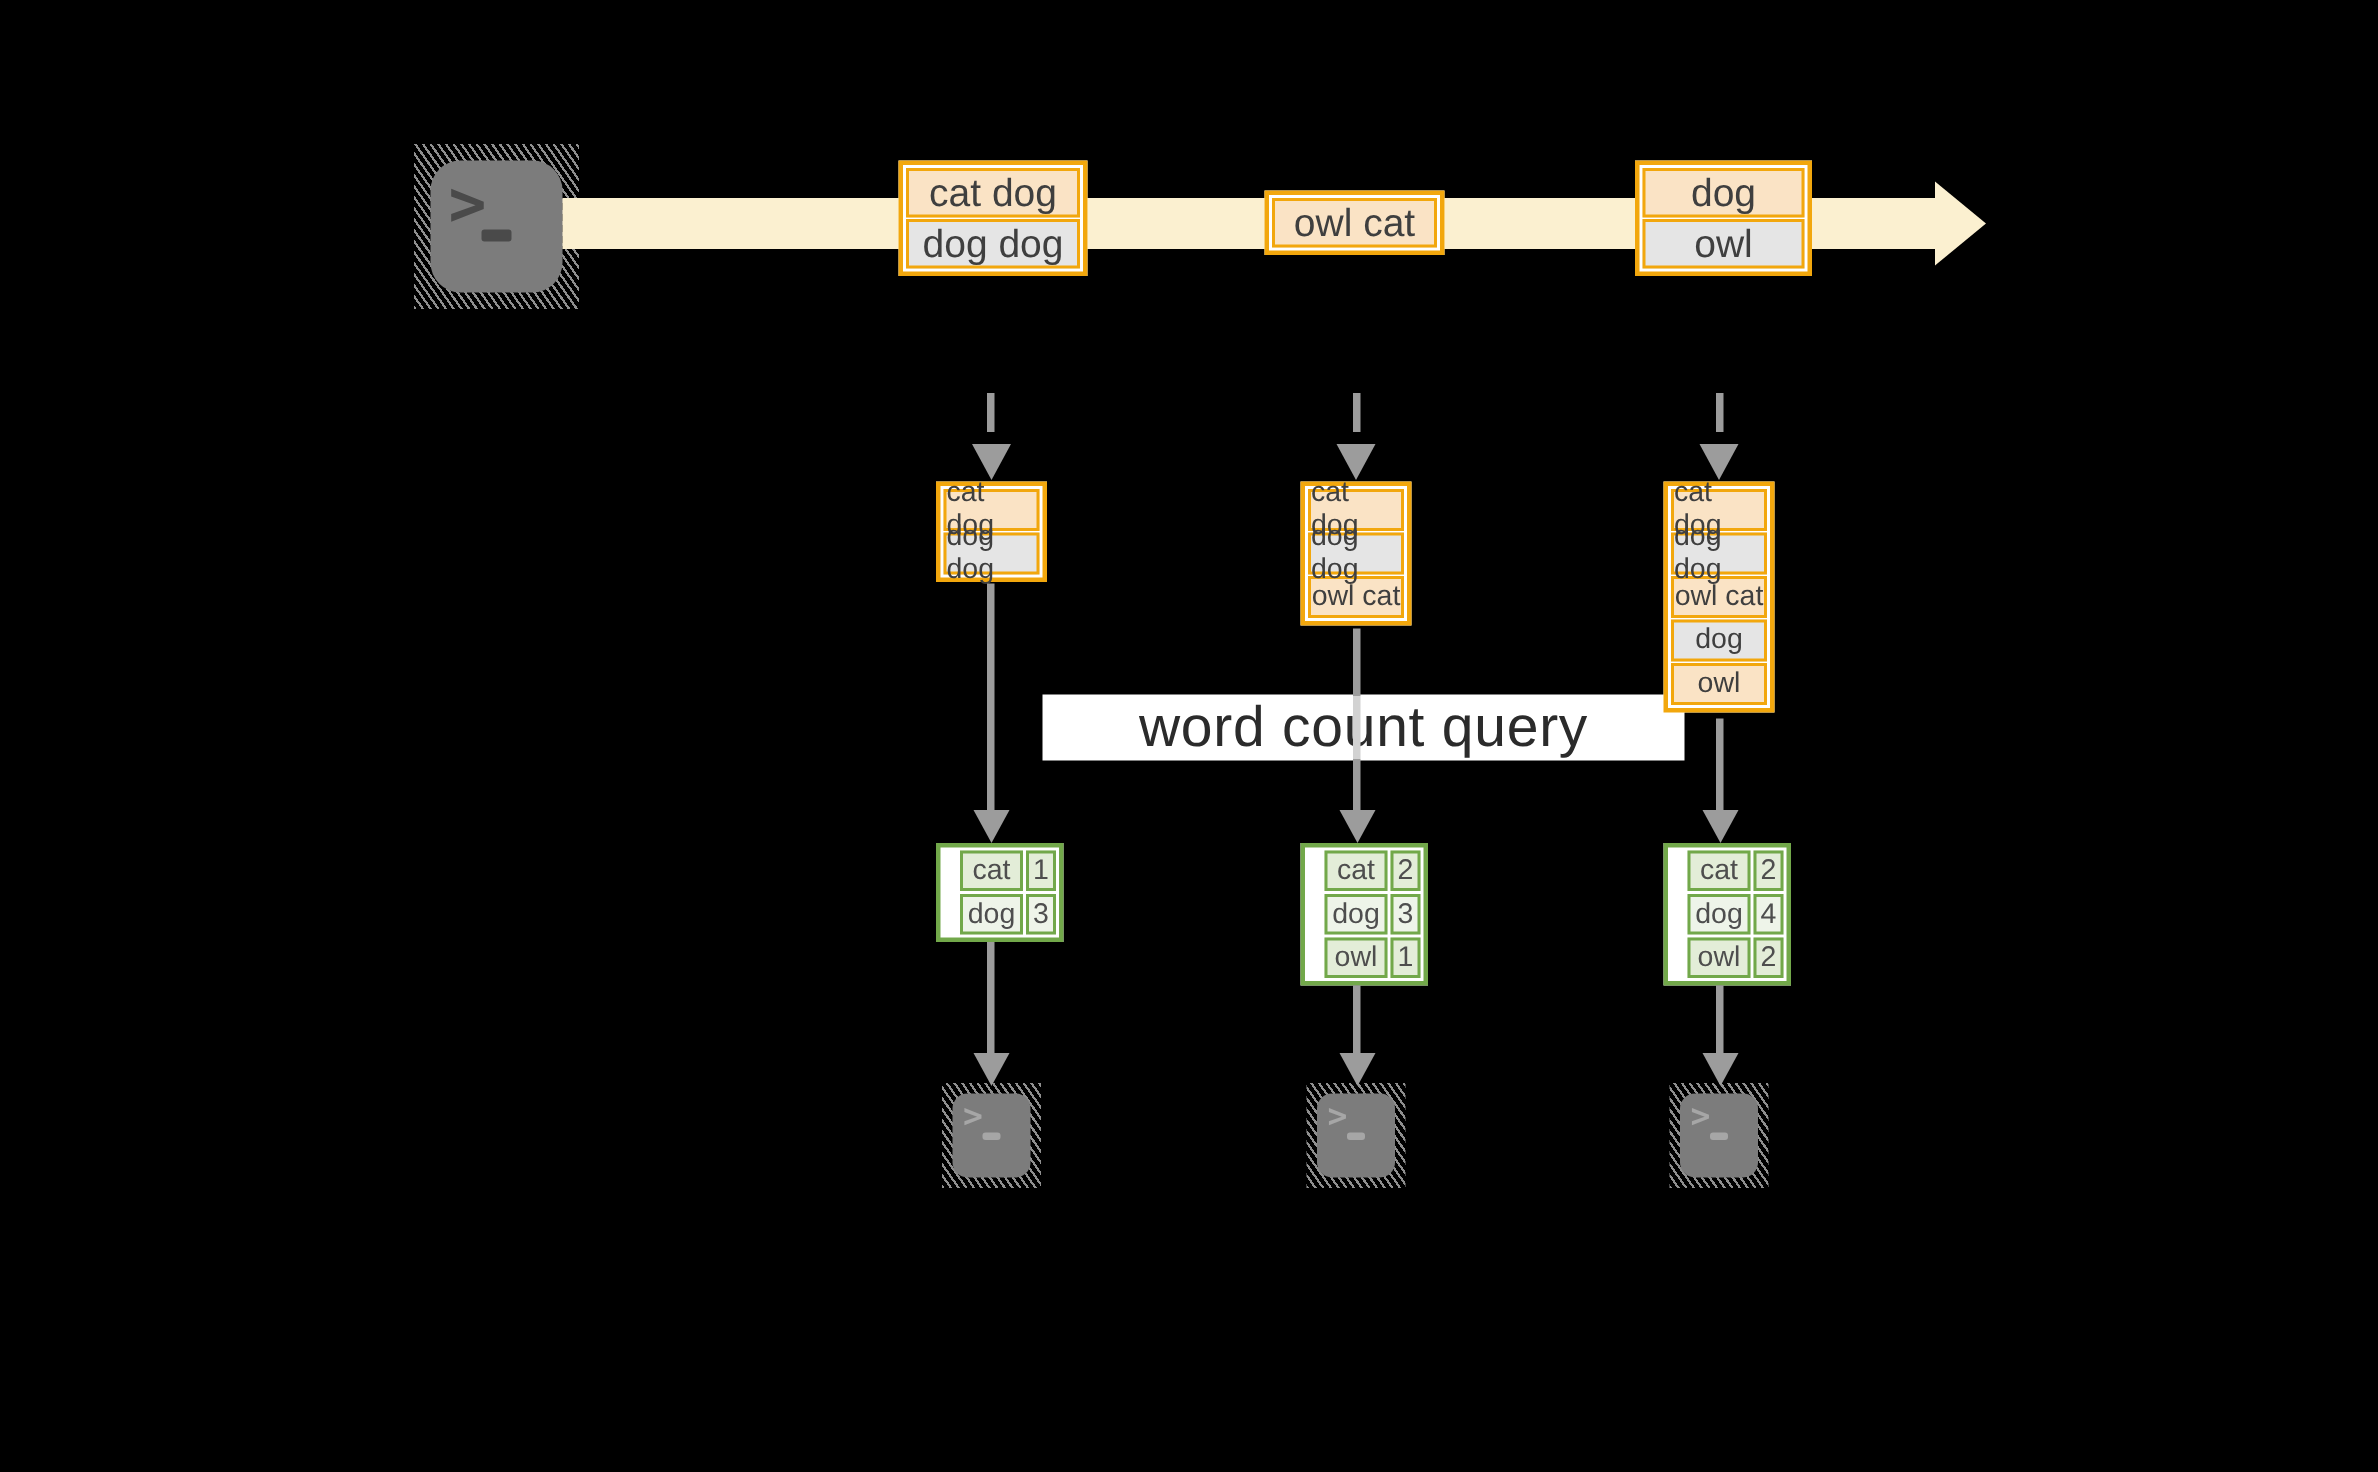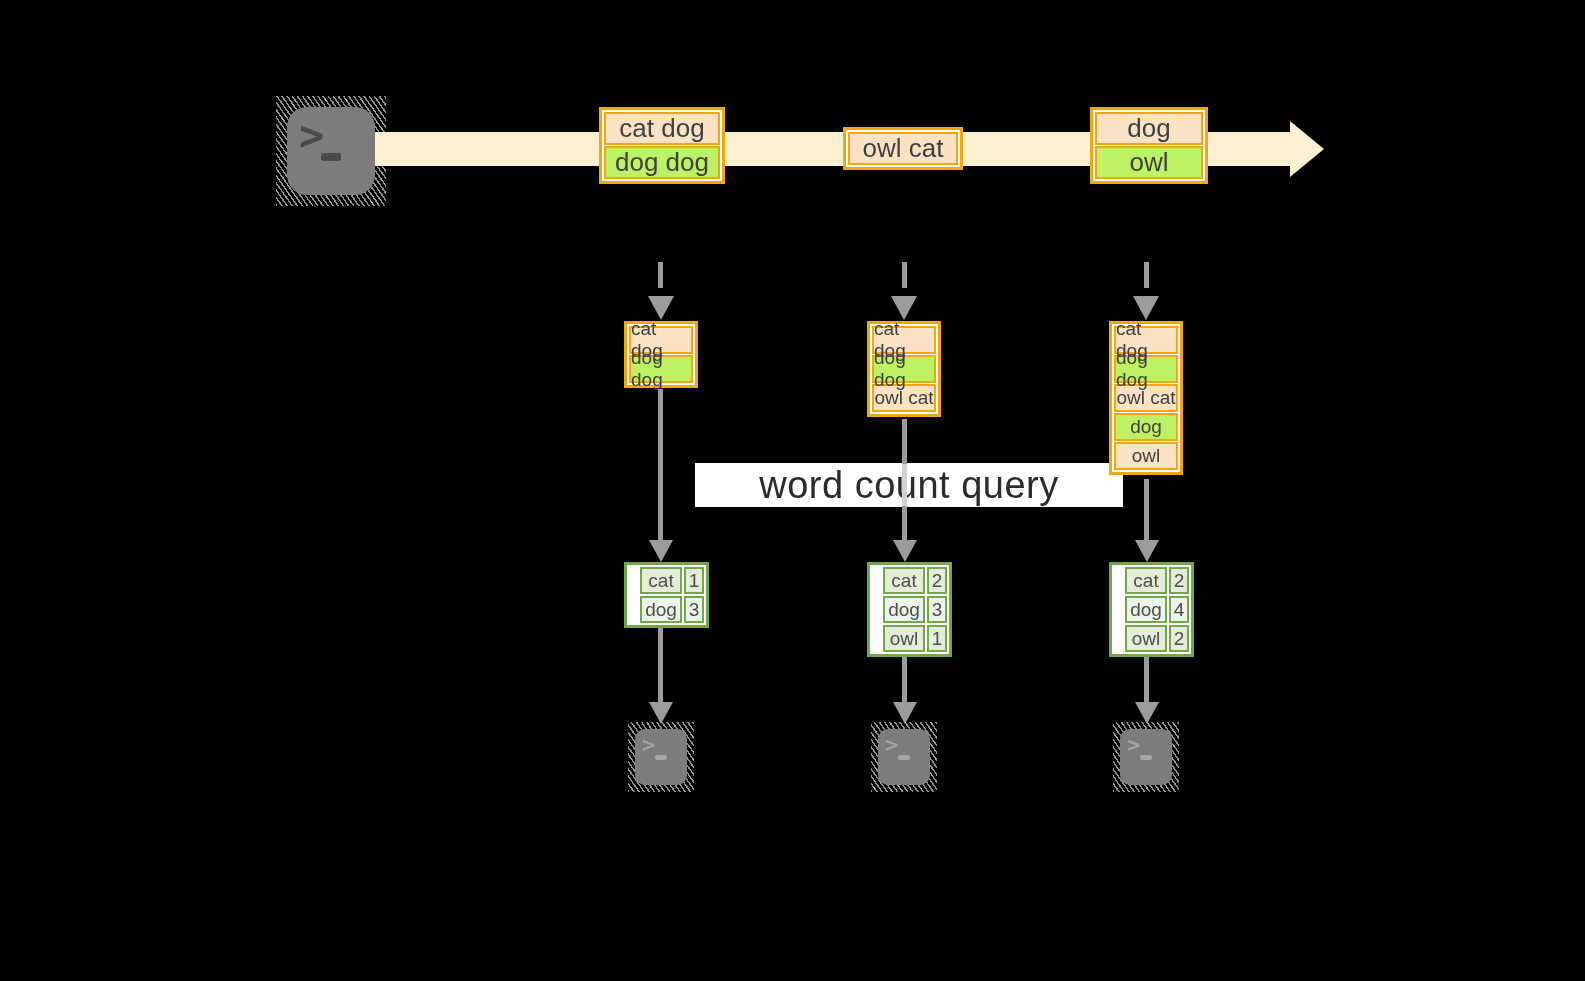--- a/index.html
+++ b/index.html
@@ -21,21 +21,21 @@
   
   .stream-band{position:absolute;left:375px;top:132px;width:915px;height:34px;background:#fbf0d0;z-index:0;}
   .stream-head{position:absolute;left:1290px;top:121px;width:0;height:0;
     border-top:28px solid transparent;border-bottom:28px solid transparent;border-left:34px solid #fbf0d0;z-index:0;}
   
   .obox{position:absolute;background:#ffffff;border:3px solid #f2a70d;padding:1px;z-index:2;}
   .obox .r{border:2px solid #f2a70d;margin:1px;display:flex;align-items:center;justify-content:center;color:#3f3f3f;}
   .stream-row{height:29px;font-size:26px;}
   .batch-row{height:24px;width:60px;font-size:19px;}
   .fill-peach{background:#fae3c5;}
-  .fill-cream{background:#bef264;}
+  .fill-cream{background:#e5e5e5;}
   
   .gtable{position:absolute;background:#ffffff;border:3px solid #72a84a;padding:1px;z-index:2;}
   .grow{display:flex;}
   .gcell{border:2px solid #72a84a;margin:1px;height:23px;display:flex;align-items:center;justify-content:center;
     font-size:19px;color:#4e4e4e;}
   .gword{width:38px;margin-left:12px;}
   .gnum{width:16px;}
   .gdark{background:#e3edd8;}
   .glight{background:#eef4e9;}
   

